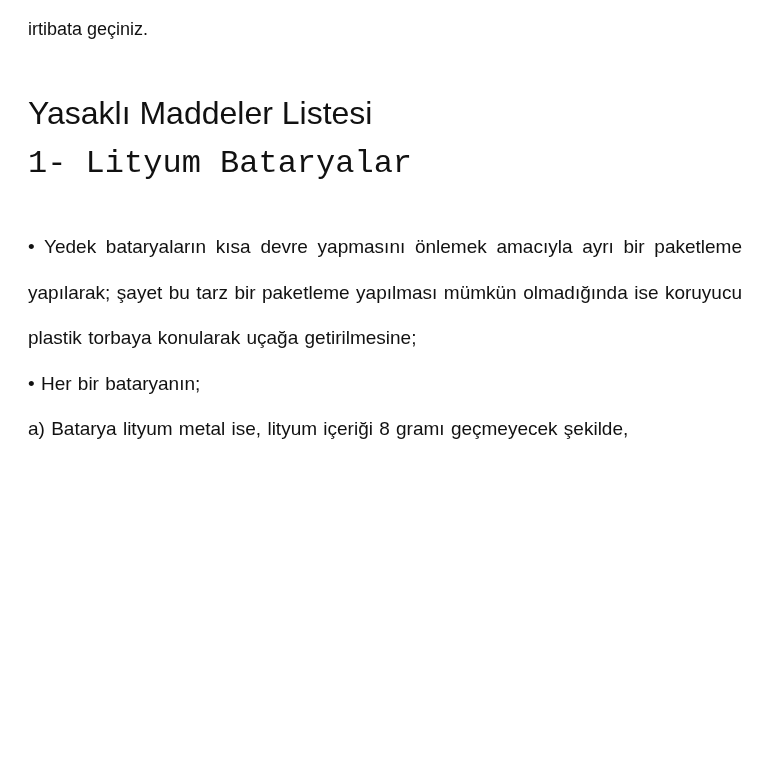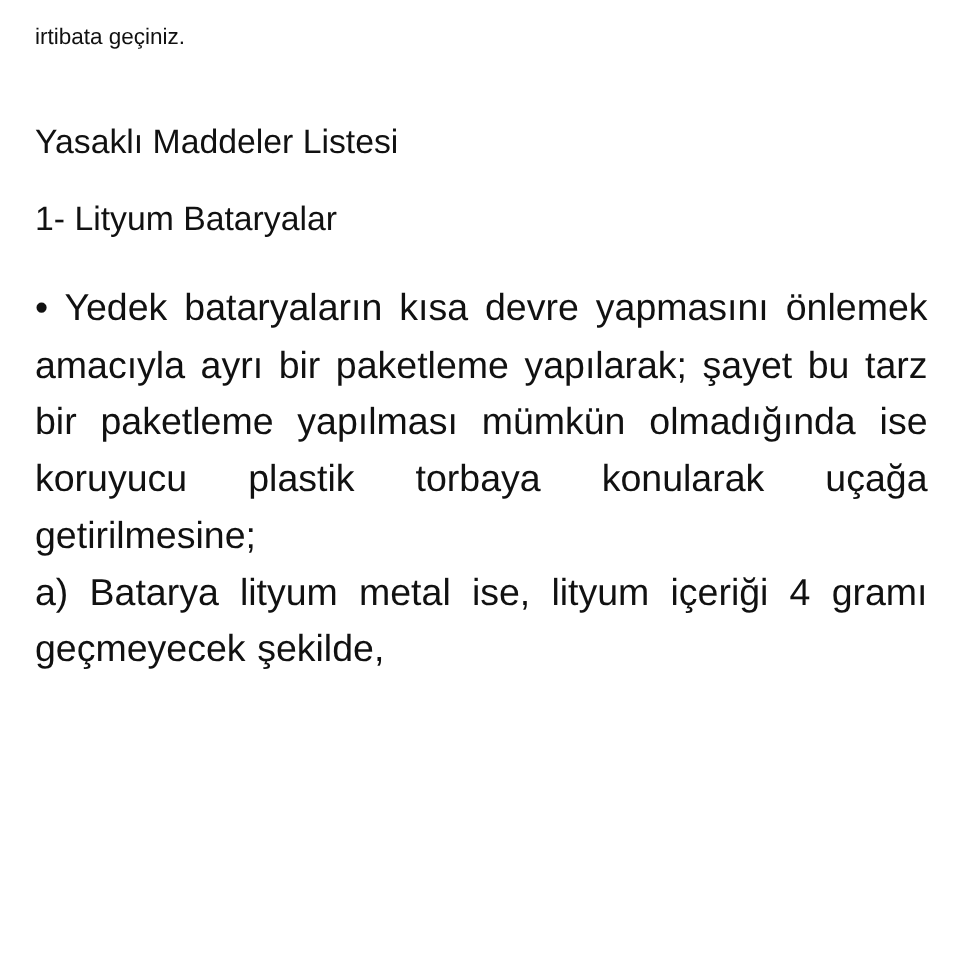--- a/index.html
+++ b/index.html
@@ -25,33 +25,33 @@
       position: absolute;
       left: 0;
       top: 12px;
       font-size: 18px;
       line-height: 34px;
       white-space: nowrap;
     }
     .heading {
       position: absolute;
       left: 0;
-      font-size: 27px;
+      font-size: 32px;
       line-height: 36px;
       white-space: nowrap;
       font-weight: 500;
     }
     .heading.list-title { top: 95px; }
-    .heading.section-title { top: 157px; }
+    .heading.section-title { top: 146px; font-family: Liberation Mono, monospace; }
     .body-text {
       position: absolute;
       left: 0;
       right: 0;
       top: 224px;
-      font-size: 30px;
+      font-size: 19px;
       line-height: 45.5px;
     }
     .para {
       margin: 0;
       text-align: justify;
       text-align-last: left;
       word-spacing: 1px;
     }
   </style>
 </head>
@@ -59,15 +59,16 @@
 
 <div class="doc">
   <div class="intro-line">irtibata geçiniz.</div>
 
   <div class="heading list-title">Yasaklı Maddeler Listesi</div>
 
   <div class="heading section-title">1- Lityum Bataryalar</div>
 
   <div class="body-text">
     <p class="para">• Yedek bataryaların kısa devre yapmasını önlemek amacıyla ayrı bir paketleme yapılarak; şayet bu tarz bir paketleme yapılması mümkün olmadığında ise koruyucu plastik torbaya konularak uçağa getirilmesine;</p>
-    <p class="para">a) Batarya lityum metal ise, lityum içeriği 4 gramı geçmeyecek şekilde,</p>
+    <p class="para">• Her bir bataryanın;</p>
+    <p class="para">a) Batarya lityum metal ise, lityum içeriği 8 gramı geçmeyecek şekilde,</p>
   </div>
 </div>
 
 </body></html>

